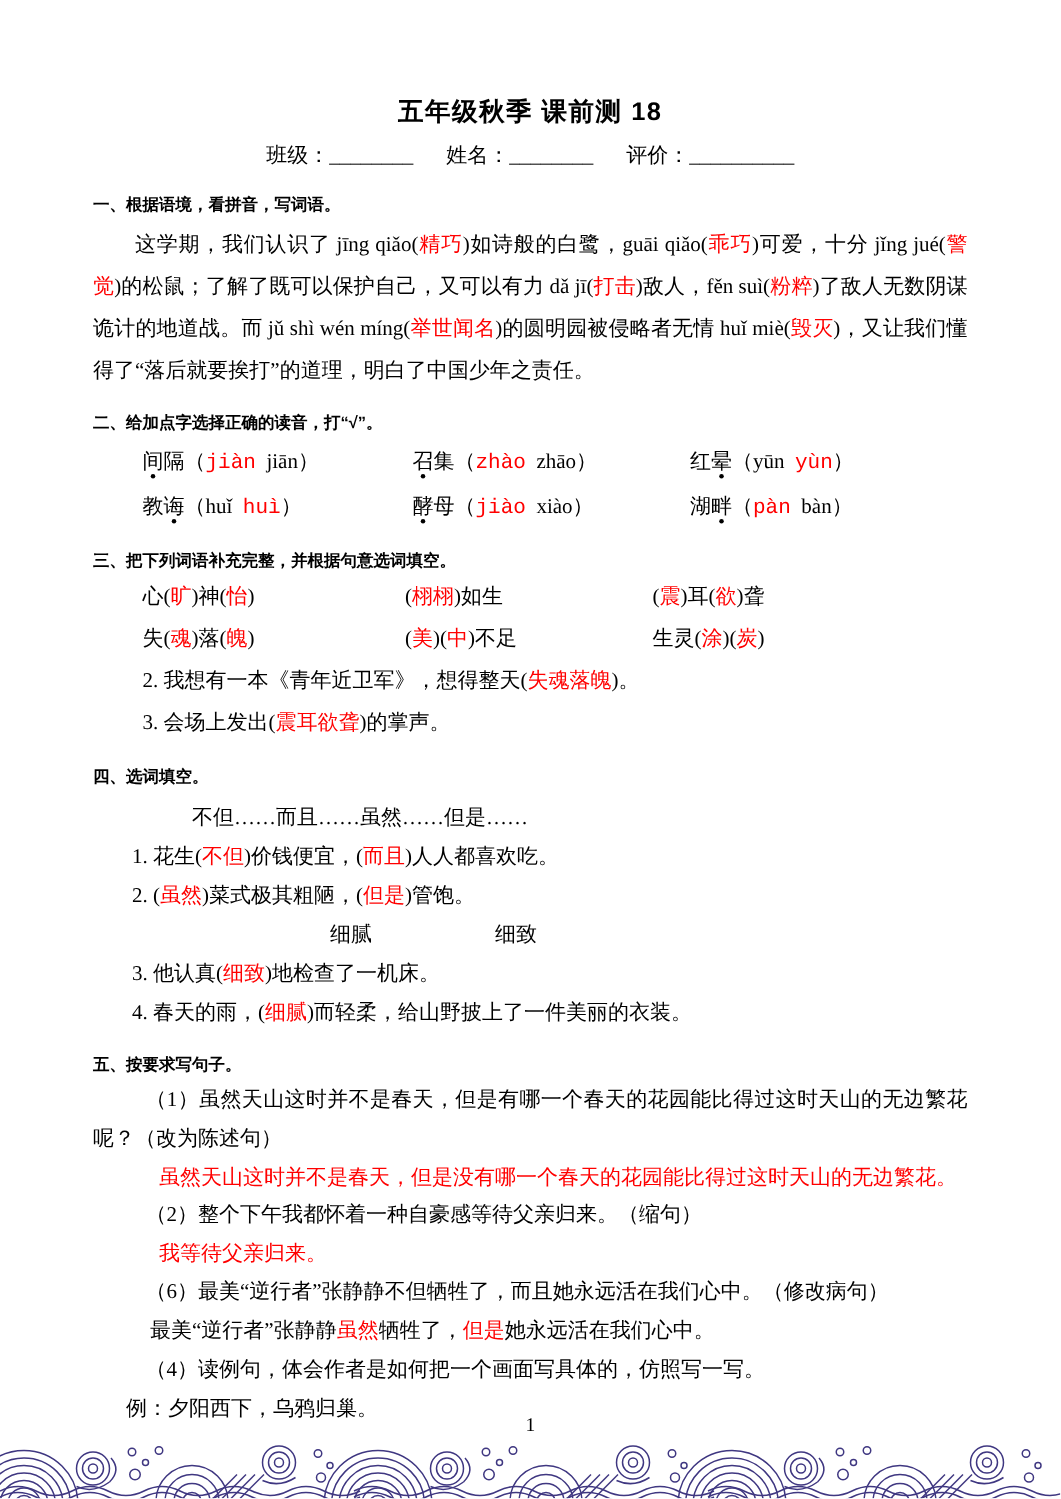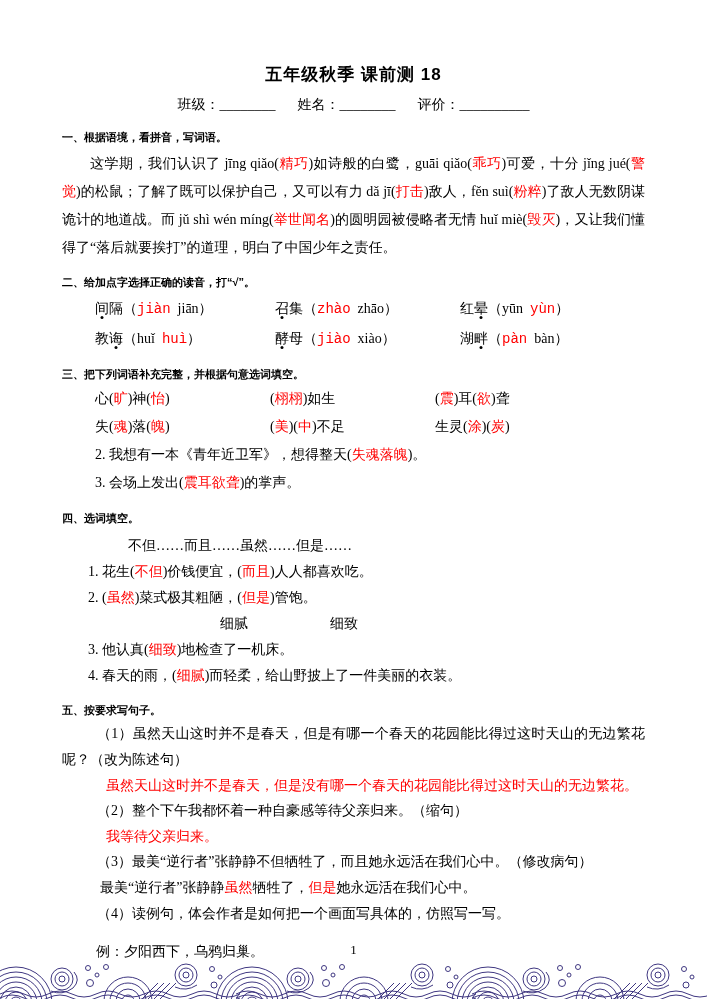--- a/index.html
+++ b/index.html
@@ -31,21 +31,21 @@
   .para { margin:2px 0 0 0; line-height:27px; text-indent:2em; text-align:justify; }
   .grid3 { display:grid; grid-template-columns:180px 185px auto; padding-left:33px; line-height:28px; margin-top:2px; }
   .grid3w { display:grid; grid-template-columns:175px 165px auto; padding-left:33px; line-height:28px; }
   .num-item { line-height:28px; padding-left:33px; margin:0; }
   .s4-options { display:flex; padding-left:66px; line-height:26px; margin-top:4px;text-align:center; }
   .s4-options2 { display:flex; gap:82px; padding-left:158px; line-height:26px; }
   .s4-item { line-height:26px; padding-left:26px; margin:0; }
   .s5-q { margin:0; line-height:26px; text-indent:2.5em; text-align:justify; }
   .s5-ans { margin:0; line-height:25px; padding-left:44px; color:var(--red); }
   .s5-ans3 { margin:0; line-height:25px; padding-left:38px; }
-  .s5-example { margin:12px; line-height:26px; padding-left:22px; }
+  .s5-example { margin:0; line-height:26px; padding-left:22px; }
   .pageno {
     position:absolute; left:0; right:0; bottom:42px; text-align:center;
     font-size:13px; line-height:14px;
   }
   .wave { position:absolute; left:0; bottom:0; width:707px; height:38px; display:block; }
 </style>
 </head>
 <body>
 
 <div class="page">
@@ -100,21 +100,21 @@
       <span>细致</span>
     </div>
     <p class="s4-item rich"><span>3. 他认真(</span><span class="red">细致</span><span>)地检查了一机床。</span></p>
     <p class="s4-item rich"><span>4. 春天的雨，(</span><span class="red">细腻</span><span>)而轻柔，给山野披上了一件美丽的衣装。</span></p>
 
     <h2 class="sec">五、按要求写句子。</h2>
     <p class="s5-q">（1）虽然天山这时并不是春天，但是有哪一个春天的花园能比得过这时天山的无边繁花呢？（改为陈述句）</p>
     <p class="s5-ans">虽然天山这时并不是春天，但是没有哪一个春天的花园能比得过这时天山的无边繁花。</p>
     <p class="s5-q">（2）整个下午我都怀着一种自豪感等待父亲归来。（缩句）</p>
     <p class="s5-ans">我等待父亲归来。</p>
-    <p class="s5-q">（3）最美“逆行者”张静静不但牺牲了，而且她永远活在我们心中。（修改病句）</p>
+    <p class="s5-q">（6）最美“逆行者”张静静不但牺牲了，而且她永远活在我们心中。（修改病句）</p>
     <p class="s5-ans3 rich"><span>最美“逆行者”张静静</span><span class="red">虽然</span><span>牺牲了，</span><span class="red">但是</span><span>她永远活在我们心中。</span></p>
     <p class="s5-q">（4）读例句，体会作者是如何把一个画面写具体的，仿照写一写。</p>
     <p class="s5-example">例：夕阳西下，乌鸦归巢。</p>
 
   </div>
 
   <div class="pageno">1</div>
 
   <svg class="wave" viewBox="0 0 707 38" preserveAspectRatio="none" xmlns="http://www.w3.org/2000/svg">
     <defs>

